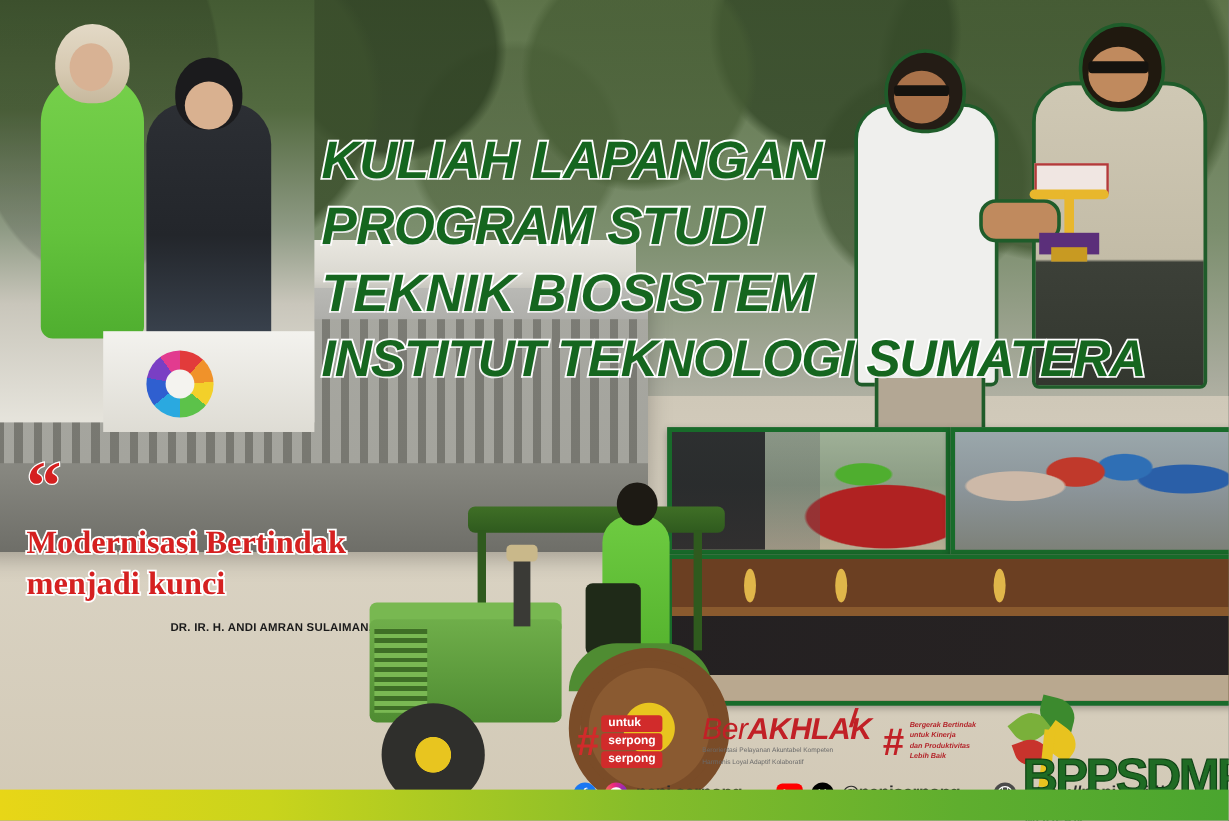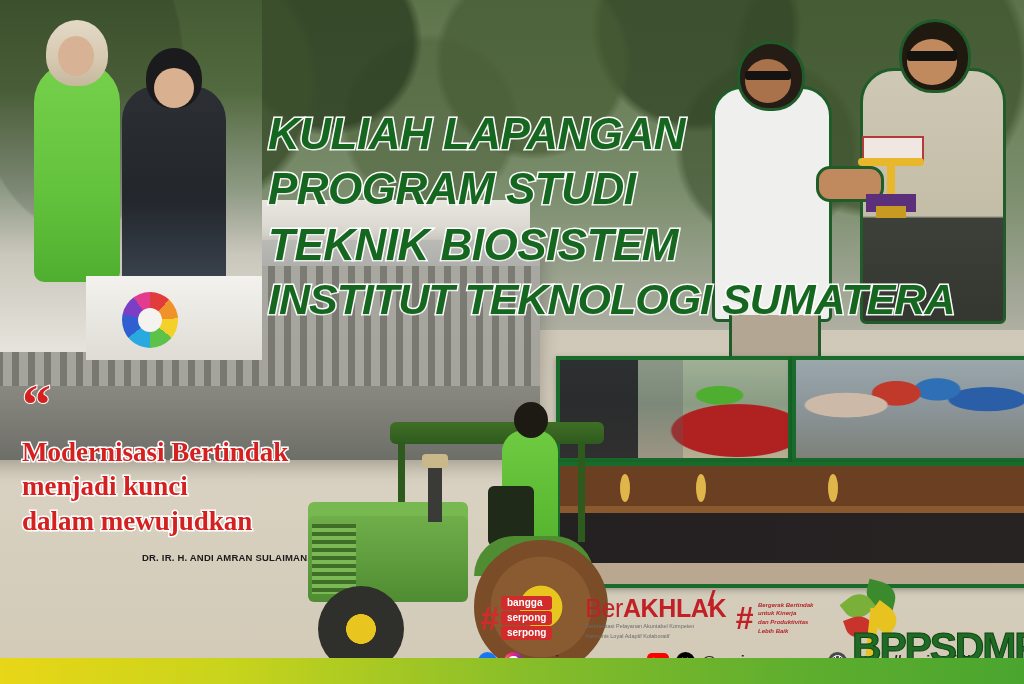--- a/index.html
+++ b/index.html
@@ -276,21 +276,21 @@
   .footer-logos{position:absolute;left:480px;top:592px;width:360px;height:52px;display:flex;align-items:center;gap:10px;}
   .lg-bangga{position:relative;width:100px;height:42px;display:flex;align-items:center;}
   .lg-bangga .hash{font-size:34px;font-weight:700;color:#d12b2b;font-style:italic;line-height:1;}
   .lg-bangga .stack{margin-left:2px;display:flex;flex-direction:column;gap:1px;}
   .lg-bangga .pill{
     background:#d12b2b;color:#fff;font-weight:700;font-size:10px;padding:1px 6px;border-radius:3px;
     line-height:1.18;white-space:nowrap;
   }
 
   .lg-akhlak{position:relative;width:140px;}
-  .lg-akhlak .main{font-size:25px;font-weight:700;color:#c12026;letter-spacing:-.4px;line-height:1;}
+  .lg-akhlak .main{font-size:25px;font-weight:700;color:#c12026;letter-spacing:-.4px;line-height:1;font-style:italic;}
   .lg-akhlak .main .ber{font-weight:400;}
   .lg-akhlak .tick{
     position:absolute;right:12px;top:-6px;width:14px;height:16px;
     border-right:3px solid #c12026;transform:skewX(-18deg);
   }
   .lg-akhlak .sub1,.lg-akhlak .sub2{font-size:5.5px;color:#6b6b6b;line-height:1.3;margin-top:2px;}
 
   .lg-hash{position:relative;width:110px;display:flex;align-items:center;gap:5px;}
   .lg-hash .h{font-size:32px;font-weight:700;color:#c12026;font-style:italic;line-height:1;}
   .lg-hash .lines{font-size:6px;font-weight:700;font-style:italic;color:#b3242a;line-height:1.45;}
@@ -398,21 +398,20 @@
     <div class="door" style="left:60px"></div>
     <div class="door" style="left:136px"></div>
     <div class="door" style="left:268px"></div>
   </div>
 
   <div class="quote-block">
     <div class="quote-mark">“</div>
     <div class="quote-text">
       <div>Modernisasi Bertindak</div>
       <div>menjadi kunci</div>
-      <div>dalam mewujudkan</div>
     </div>
     <div class="attrib">
       <div>DR. IR. H. ANDI AMRAN SULAIMAN, M.P.</div>
     </div>
   </div>
 
   <div class="tractor">
     <div class="t-cab-roof"></div>
     <div class="t-cab-post"></div>
     <div class="t-cab-post2"></div>
@@ -427,21 +426,21 @@
     <div class="t-exhaust-cap"></div>
     <div class="t-fender"></div>
     <div class="t-wheel-big"></div>
     <div class="t-wheel-small"></div>
   </div>
 
   <div class="footer-logos">
     <div class="lg-bangga">
       <div class="hash">#</div>
       <div class="stack">
-        <div class="pill">bangga</div>
+        <div class="pill">untuk</div>
         <div class="pill">serpong</div>
         <div class="pill">serpong</div>
       </div>
     </div>
 
     <div class="lg-akhlak">
       <div class="main"><span class="ber">Ber</span><span>AKHLAK</span></div>
       <div class="tick"></div>
       <div class="sub1">Berorientasi Pelayanan  Akuntabel  Kompeten</div>
       <div class="sub2">Harmonis  Loyal  Adaptif  Kolaboratif</div>

